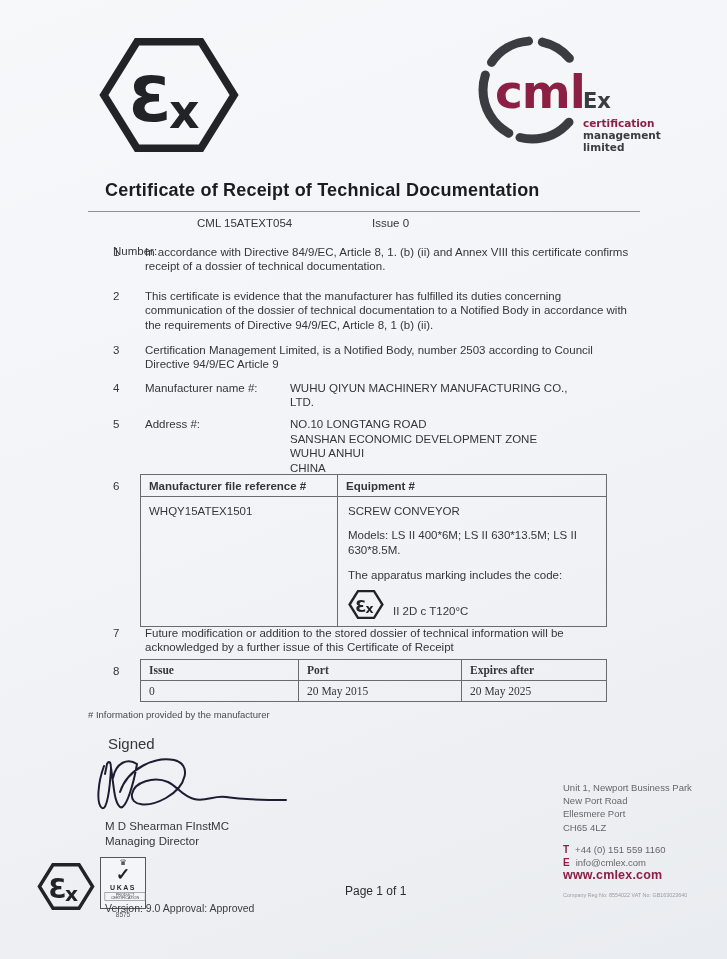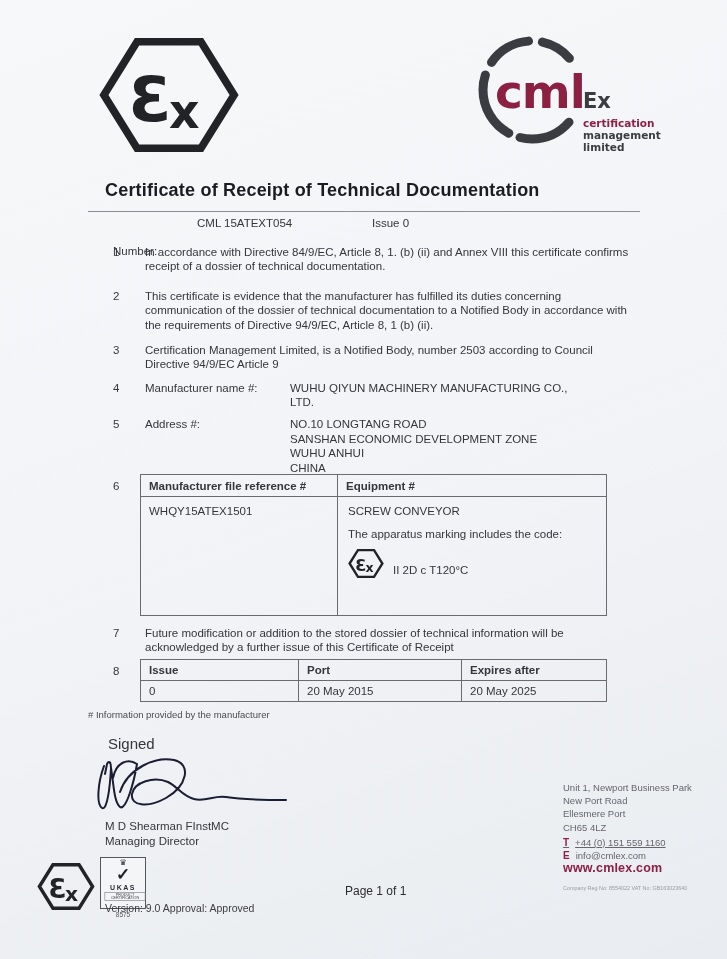--- a/index.html
+++ b/index.html
@@ -32,38 +32,38 @@
   .ftable .c1{width:188px;border-right:1px solid #6a6b70;flex:none;}
   .ftable .c2{flex:1;}
   .ftable .brow{display:flex;min-height:118px;}
   .ftable .brow .c1{padding:8px 0 0 8px;}
   .ftable .brow .c2{padding:8px 0 6px 10px;}
   .ftable .models{margin-top:11px;width:245px;line-height:15px;}
   .ftable .mark-intro{margin-top:11px;}
   .mark-row{display:flex;align-items:flex-end;margin-top:8px;gap:9px;}
   .mark-row .mark-code{padding-bottom:3px;}
   
-  .itable{left:140px;top:659px;width:465px;border:1px solid #6a6b70;font-size:11.5px;}
+  .itable{left:140px;top:659px;width:465px;border:1px solid #6a6b70;font-size:11.5px;font-family:Liberation Serif, serif;}
   .itable .row{display:flex;}
   .itable .row.head{font-weight:bold;border-bottom:1px solid #6a6b70;}
   .itable .row > div{padding:4px 0 4px 8px;}
   .itable .ic1{width:149px;border-right:1px solid #6a6b70;flex:none;}
   .itable .ic2{width:154px;border-right:1px solid #6a6b70;flex:none;}
   .itable .ic3{flex:1;}
   .footnote{left:88px;top:709px;font-size:9.5px;color:#4a4b50;}
   .signed-label{left:108px;top:735px;font-size:15px;}
   .sig-name{left:105px;top:820px;font-size:11.5px;}
   .sig-role{left:105px;top:835px;font-size:11.5px;}
   
   .footer-version{left:105px;top:902px;font-size:10.5px;color:#3c3d42;}
   .footer-page{left:345px;top:884px;font-size:12px;font-weight:normal;color:#2b2c31;}
   
   .contact{left:563px;top:781px;width:160px;font-size:9.5px;color:#65666c;line-height:13.2px;}
   .contact .cline{display:block;}
-  .contact .tline{margin-top:2px;text-decoration:underline;}
+  .contact .tline{margin-top:9px;}
   .contact .lead{color:var(--maroon,#8b2043);font-weight:bold;font-size:10px;margin-right:6px;}
   .contact .website{font-size:12.5px;font-weight:bold;color:var(--maroon,#8b2043);letter-spacing:.2px;}
   .contact .reg{margin-top:8px;font-size:6px;color:#9a9ba2;transform:scale(.9);transform-origin:left top;white-space:nowrap;}
   
   .ukas{left:100px;top:857px;width:46px;text-align:center;}
   .ukas-box{border:1px solid #55565b;width:44px;padding:1px 0 2px 0;background:rgba(255,255,255,.35);}
   .ukas-crown{font-size:8px;line-height:8px;color:#2a2b30;}
   .ukas-check{font-size:17px;line-height:16px;font-weight:bold;color:#1e1f24;}
   .ukas-name{font-size:7px;font-weight:bold;letter-spacing:1.5px;color:#2a2b30;margin-top:1px;}
   .ukas-sub{border:1px solid #7c7d82;margin:1px 2px 0 2px;font-size:6px;line-height:6px;transform:scale(.62);transform-origin:center top;color:#3c3d42;width:64px;margin-left:-9px;}
@@ -137,20 +137,21 @@
 
   <div class="abs ftable">
     <div class="hrow">
       <div class="c1">Manufacturer file reference #</div>
       <div class="c2">Equipment #</div>
     </div>
     <div class="brow">
       <div class="c1">WHQY15ATEX1501</div>
       <div class="c2">
         <div>SCREW CONVEYOR</div>
+        <div class="models">Models: LS II 400*6M; LS II 630*13.5M; LS II 630*8.5M.</div>
         <div class="mark-intro">The apparatus marking includes the code:</div>
         <div class="mark-row">
           <svg width="36" height="31" viewBox="0 0 120 104">
             <polygon points="5,52 33,7 87,7 115,52 87,97 33,97" fill="none" stroke="#222327" stroke-width="8"></polygon>
             <text x="24" y="76" font-size="54" font-weight="bold" fill="#222327">Ɛ</text>
             <text x="58" y="82" font-size="42" font-weight="bold" fill="#222327">x</text>
           </svg>
           <span class="mark-code">II 2D c T120°C</span>
         </div>
       </div>

